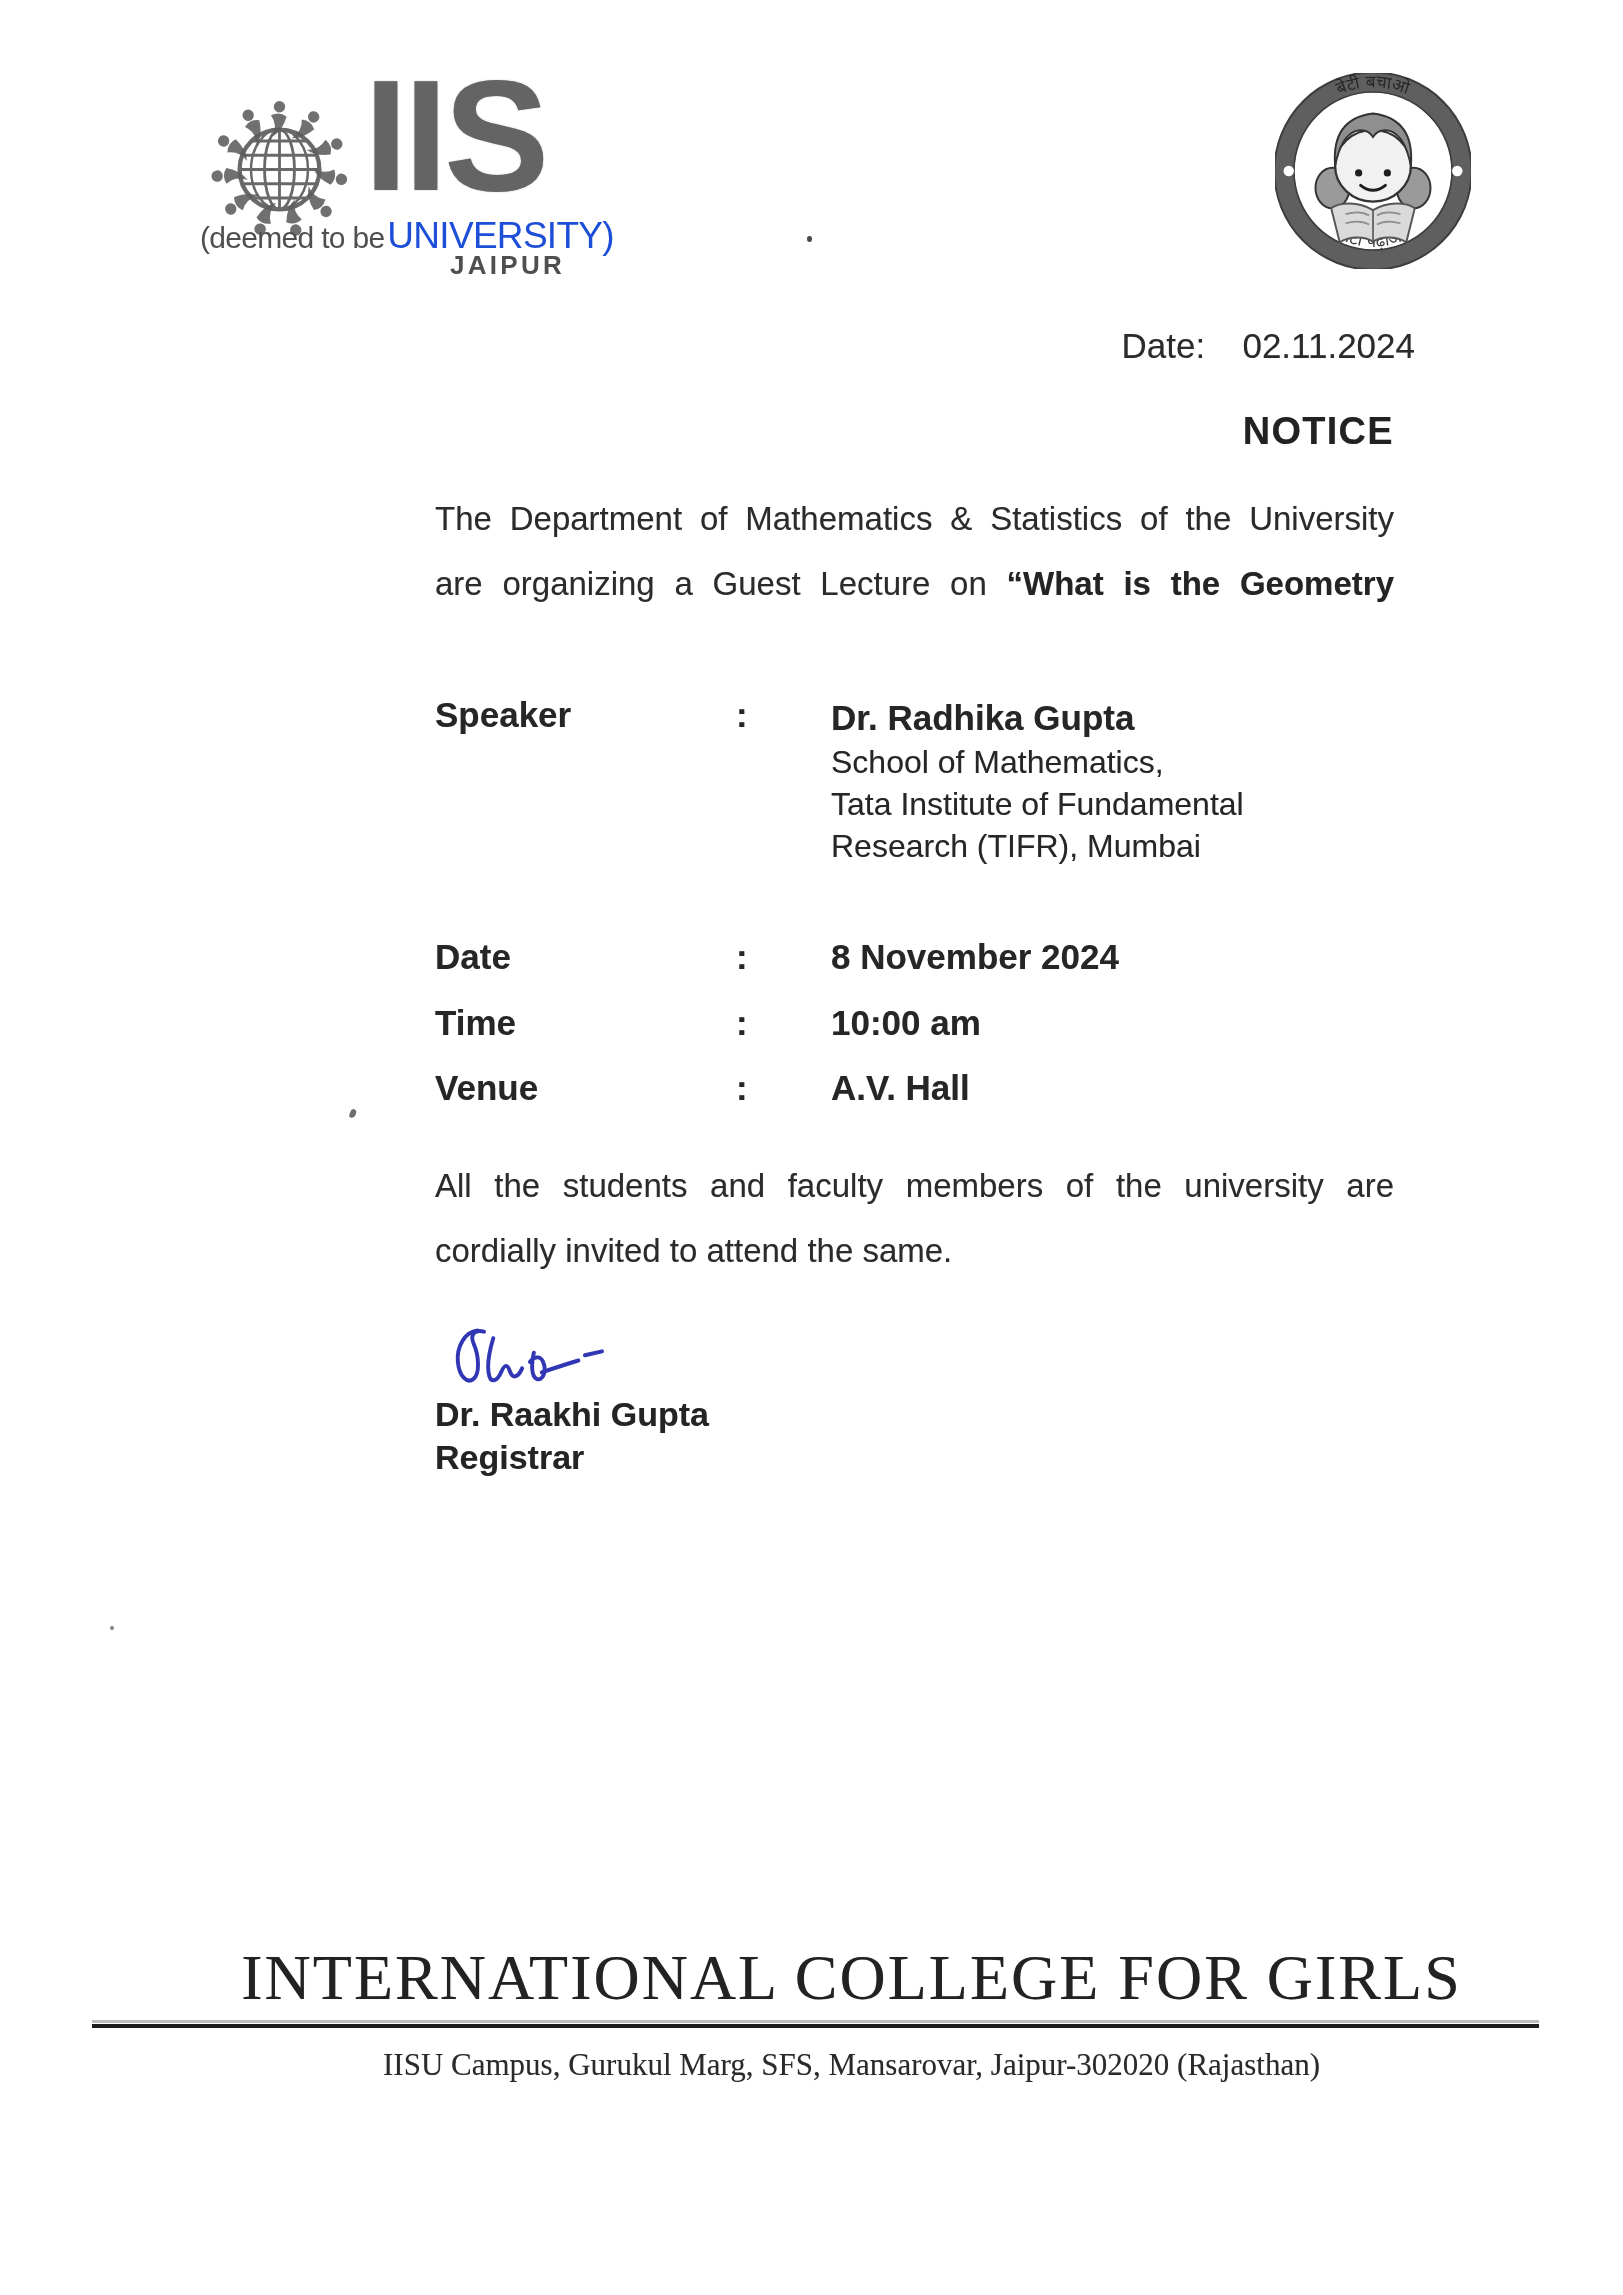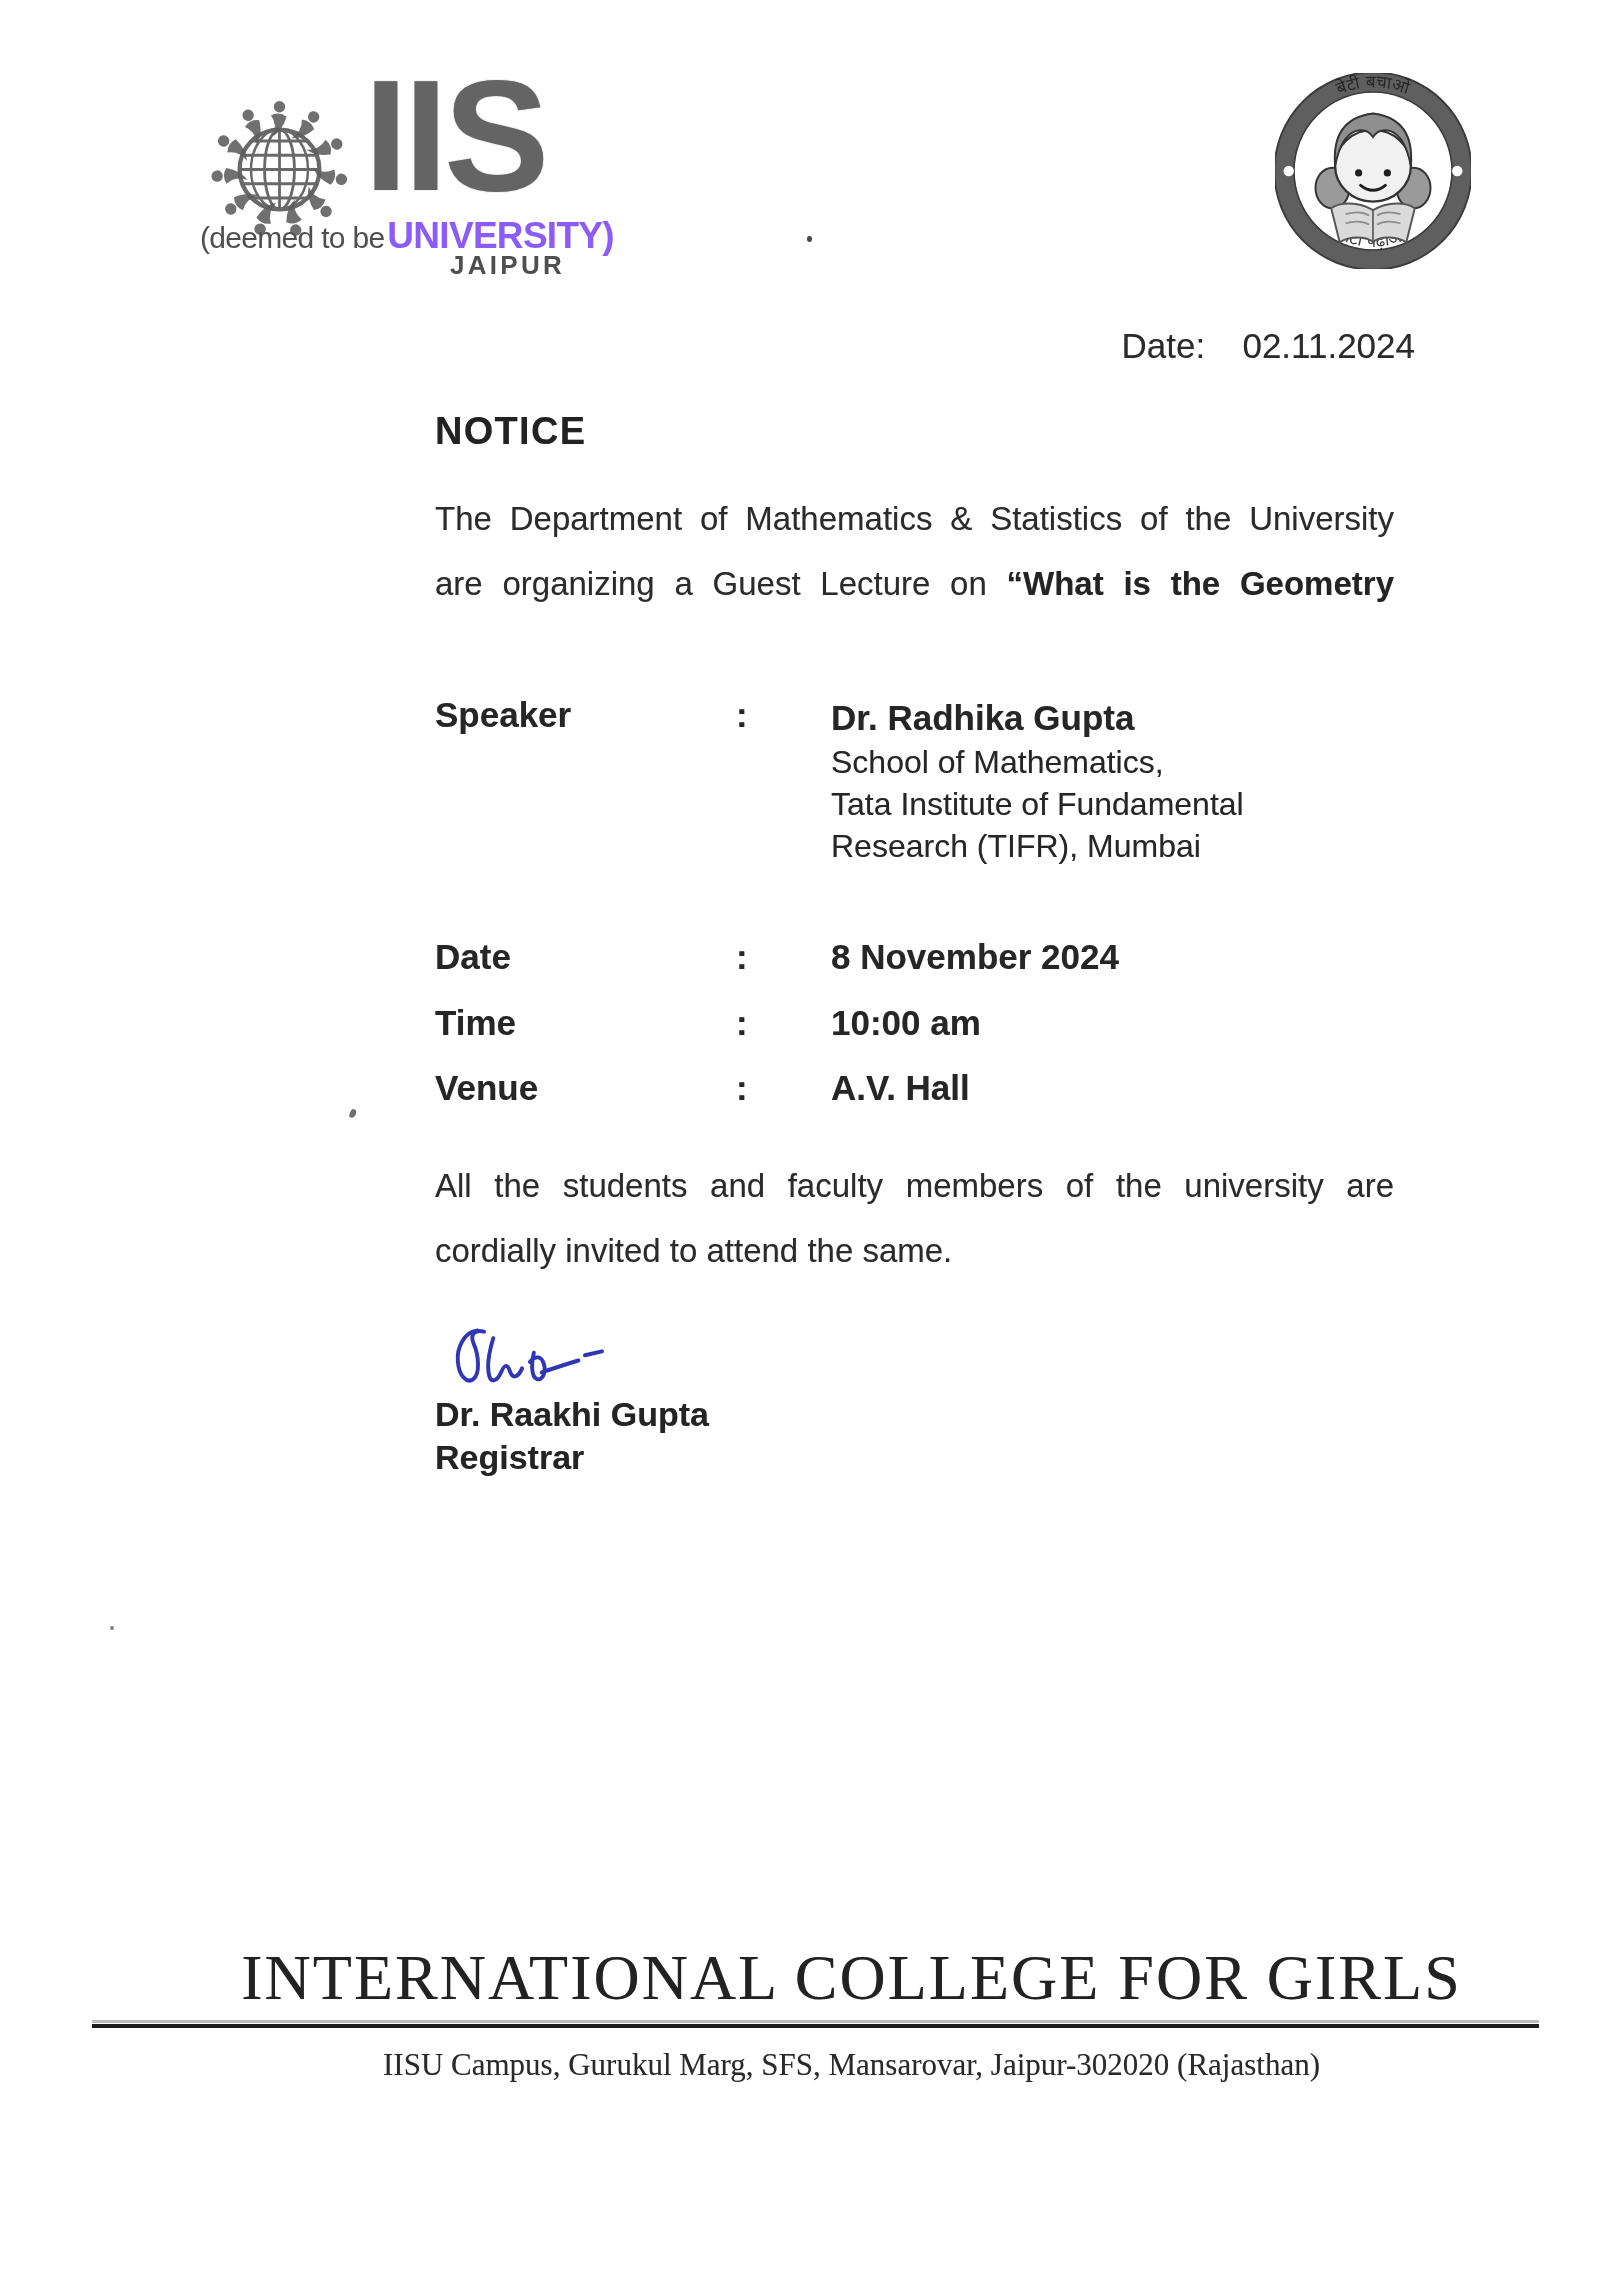--- a/index.html
+++ b/index.html
@@ -9,28 +9,28 @@
   }
   .halftone{text-shadow:0 0 0.7px rgba(0,0,0,.28);}
   
   .emblem{position:absolute;left:194px;top:84px;}
   .iis-acronym{
     position:absolute;left:364px;top:56px;font-size:158px;line-height:1;
     font-weight:bold;color:#646464;letter-spacing:-3.9px;text-shadow:0 0 1.3px rgba(90,90,90,.6);
   }
   .deemed-line{position:absolute;left:200px;top:215px;white-space:nowrap;color:#4f4f4f;}
   .deemed-pre{font-size:30px;font-weight:400;letter-spacing:-0.7px;}
-  .deemed-univ{font-size:37px;font-weight:bold;letter-spacing:-0.7px;color:#8b5cf6;}
+  .deemed-univ{font-size:37px;font-weight:normal;letter-spacing:-0.7px;color:#1d4ed8;}
   .logo-city{position:absolute;left:450px;top:250px;width:111px;text-align:right;
     font-size:26px;font-weight:bold;letter-spacing:3.3px;color:#4f4f4f;}
   .badge{position:absolute;left:1275px;top:73px;}
   .scan-date{position:absolute;right:208px;top:326px;font-size:35px;white-space:nowrap;}
   .scan-date .val{margin-left:27.5px;}
   
-  .notice-title{position:absolute;left:435px;top:410px;width:959px;text-align:left;
+  .notice-title{position:absolute;left:435px;top:410px;width:959px;text-align:right;
     font-size:38px;font-weight:bold;letter-spacing:1.3px;color:#222;}
   .para{position:absolute;left:435px;width:959px;font-size:33px;line-height:65px;color:#2b2b2b;}
   .p-intro{top:486px;}
   .p-close{top:1153px;}
   .bline{display:block;}
   .j{text-align:justify;text-align-last:justify;}
   .b{font-weight:bold;color:#242424;}
   .detail-grid{position:absolute;left:435px;width:995px;display:grid;
     grid-template-columns:301px 95px 1fr;font-size:35px;color:#262626;}
   .dg-speaker{top:695px;}

